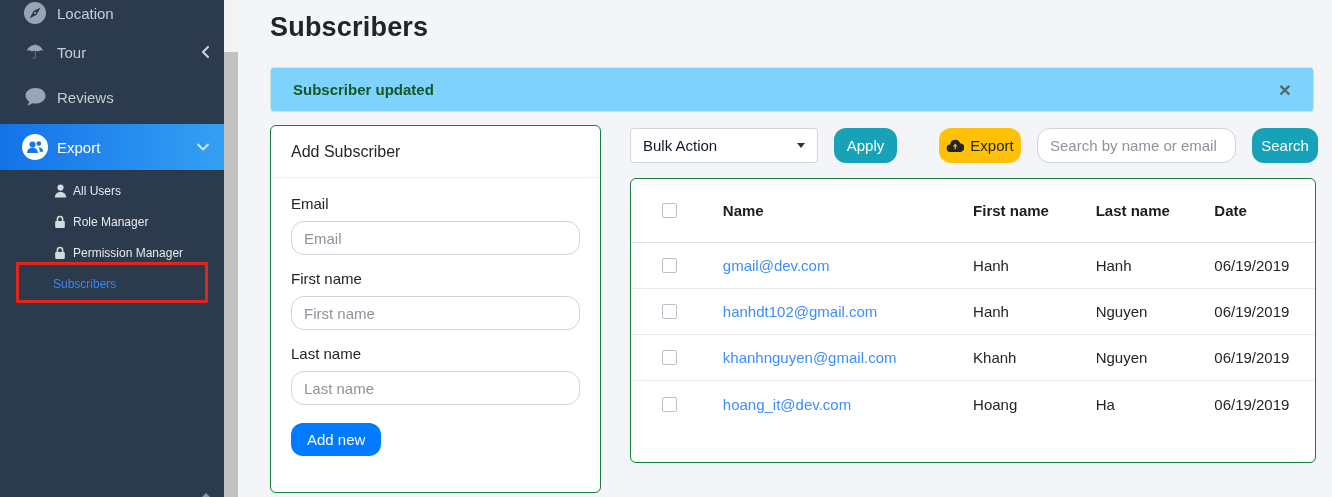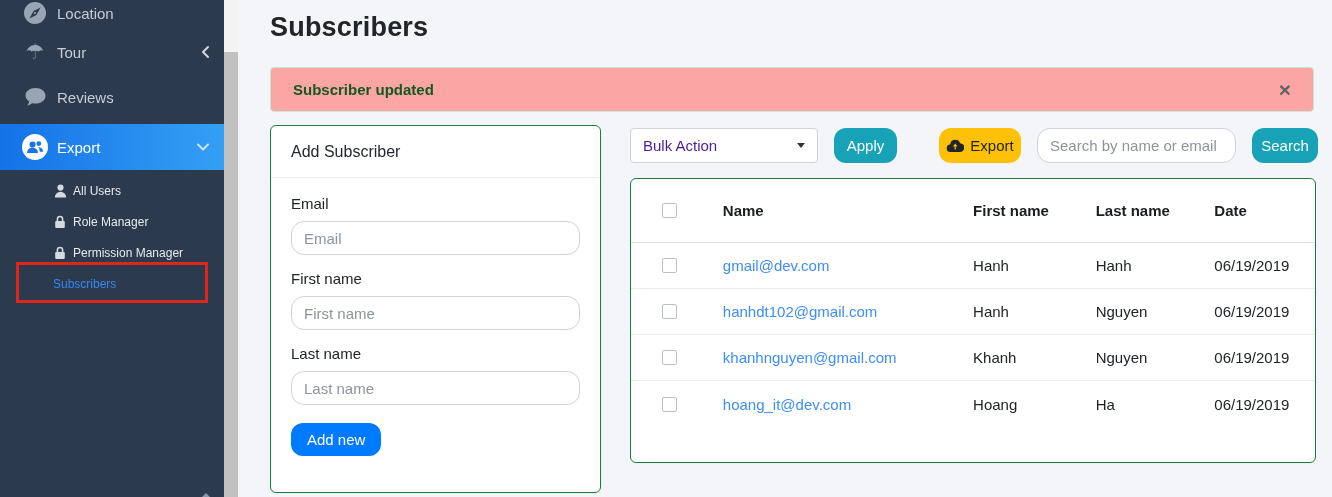--- a/index.html
+++ b/index.html
@@ -28,21 +28,21 @@
                   clip-path:polygon(50% 0,100% 100%,0 100%); opacity:.8; }
 
   
   .scrollbar-track { position:absolute; left:224px; top:0; width:14px; height:497px; background:#f3f3f3; z-index:3; }
   .scrollbar-thumb { position:absolute; left:0; top:52px; width:14px; height:445px; background:#c1c1c1; }
 
   
   .page-title { position:absolute; left:270px; top:12px; font-size:27px; font-weight:600; color:#212529; letter-spacing:.2px; }
 
   
-  .alert { position:absolute; left:270px; top:67px; width:1044px; height:45px; background:#fca5a5;
+  .alert { position:absolute; left:270px; top:67px; width:1044px; height:45px; background:#7dd3fc;
            border:1px solid #cbe8d4; border-radius:4px; display:flex; align-items:center; padding:0 22px; }
   .alert-text { color:#155724; font-weight:bold; font-size:15px; }
   .alert-close { margin-left:auto; background:none; border:none; font-size:21px; line-height:1; color:#5d6468;
                  cursor:pointer; font-weight:bold; font-family:inherit; }
 
   
   .card { background:#ffffff; border:1px solid #15803d; border-radius:6px; box-shadow:0 1px 2px rgba(40,50,60,.04); }
 
   
   .form-card { position:absolute; left:270px; top:125px; width:331px; height:368px; }
@@ -54,21 +54,21 @@
                 font-size:15px; color:#495057; font-family:inherit; background:#fff; }
   .text-input::placeholder { color:#8d949c; }
   .field-group { margin-bottom:15px; }
   .btn { border:none; border-radius:12px; font-size:15px; font-family:inherit; cursor:pointer;
          display:inline-flex; align-items:center; justify-content:center; }
   .btn-primary { background:#007bff; color:#fff; height:33px; padding:0 16px; margin-top:3px; }
 
   
   .select-box { position:absolute; left:630px; top:128px; width:188px; height:35px; background:#fff;
                 border:1px solid #ced4da; border-radius:4px; display:flex; align-items:center;
-                padding:0 12px; color:#4c1d95; cursor:pointer; }
+                padding:0 12px; color:#0f172a; cursor:pointer; }
   .caret-down { margin-left:auto; width:0; height:0; border-left:4px solid transparent;
                 border-right:4px solid transparent; border-top:5px solid #333; }
   .btn-teal { background:#17a2b8; color:#fff; height:35px; position:absolute; top:128px; }
   .btn-apply { left:834px; width:63px; }
   .btn-search { left:1252px; width:66px; }
   .btn-export { position:absolute; left:939px; top:128px; width:82px; height:35px; background:#ffc107;
                 color:#212529; gap:6px; }
   .search-input { position:absolute; left:1037px; top:128px; width:199px; height:35px; }
 
   

